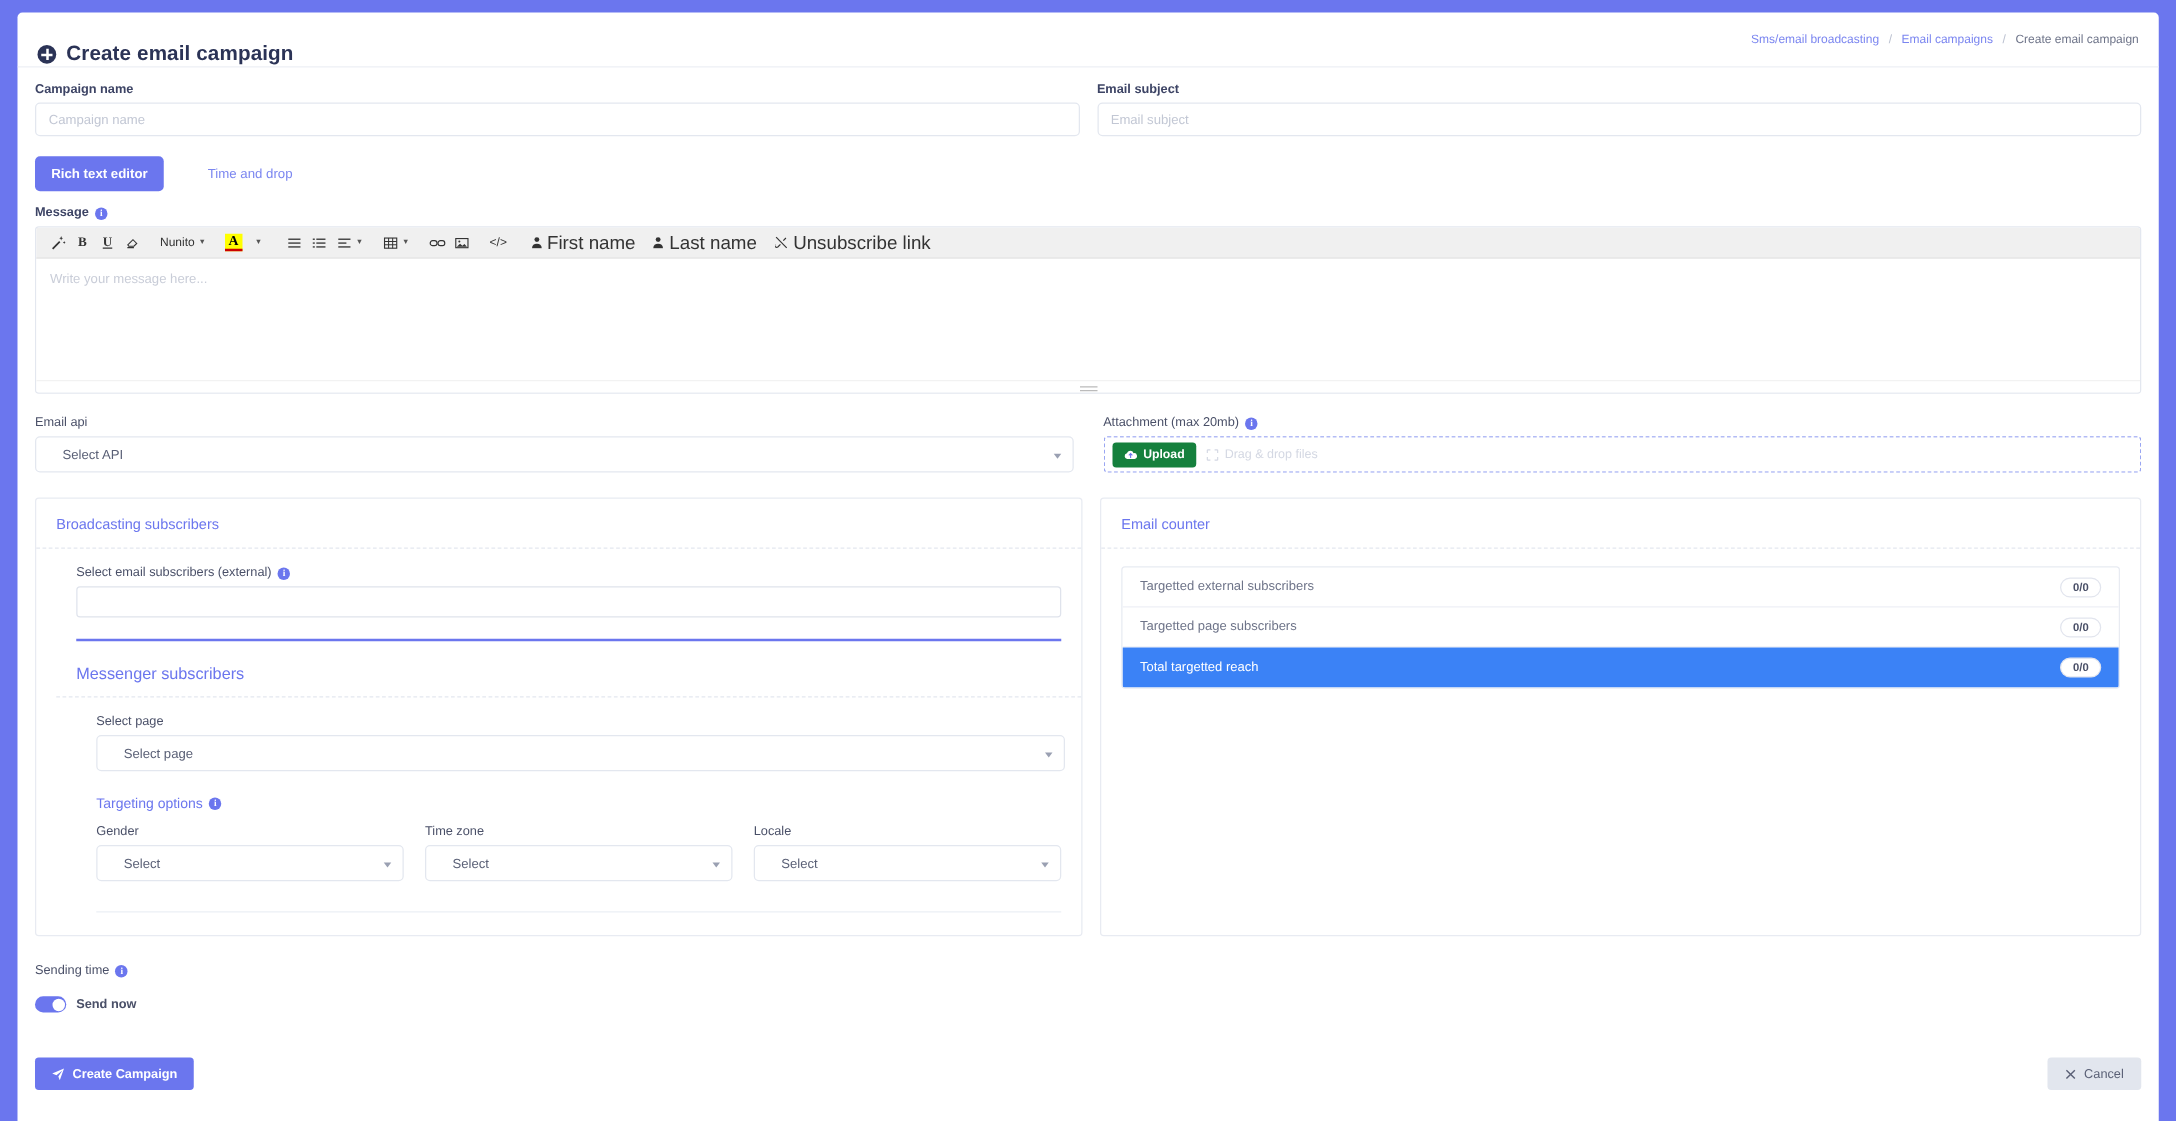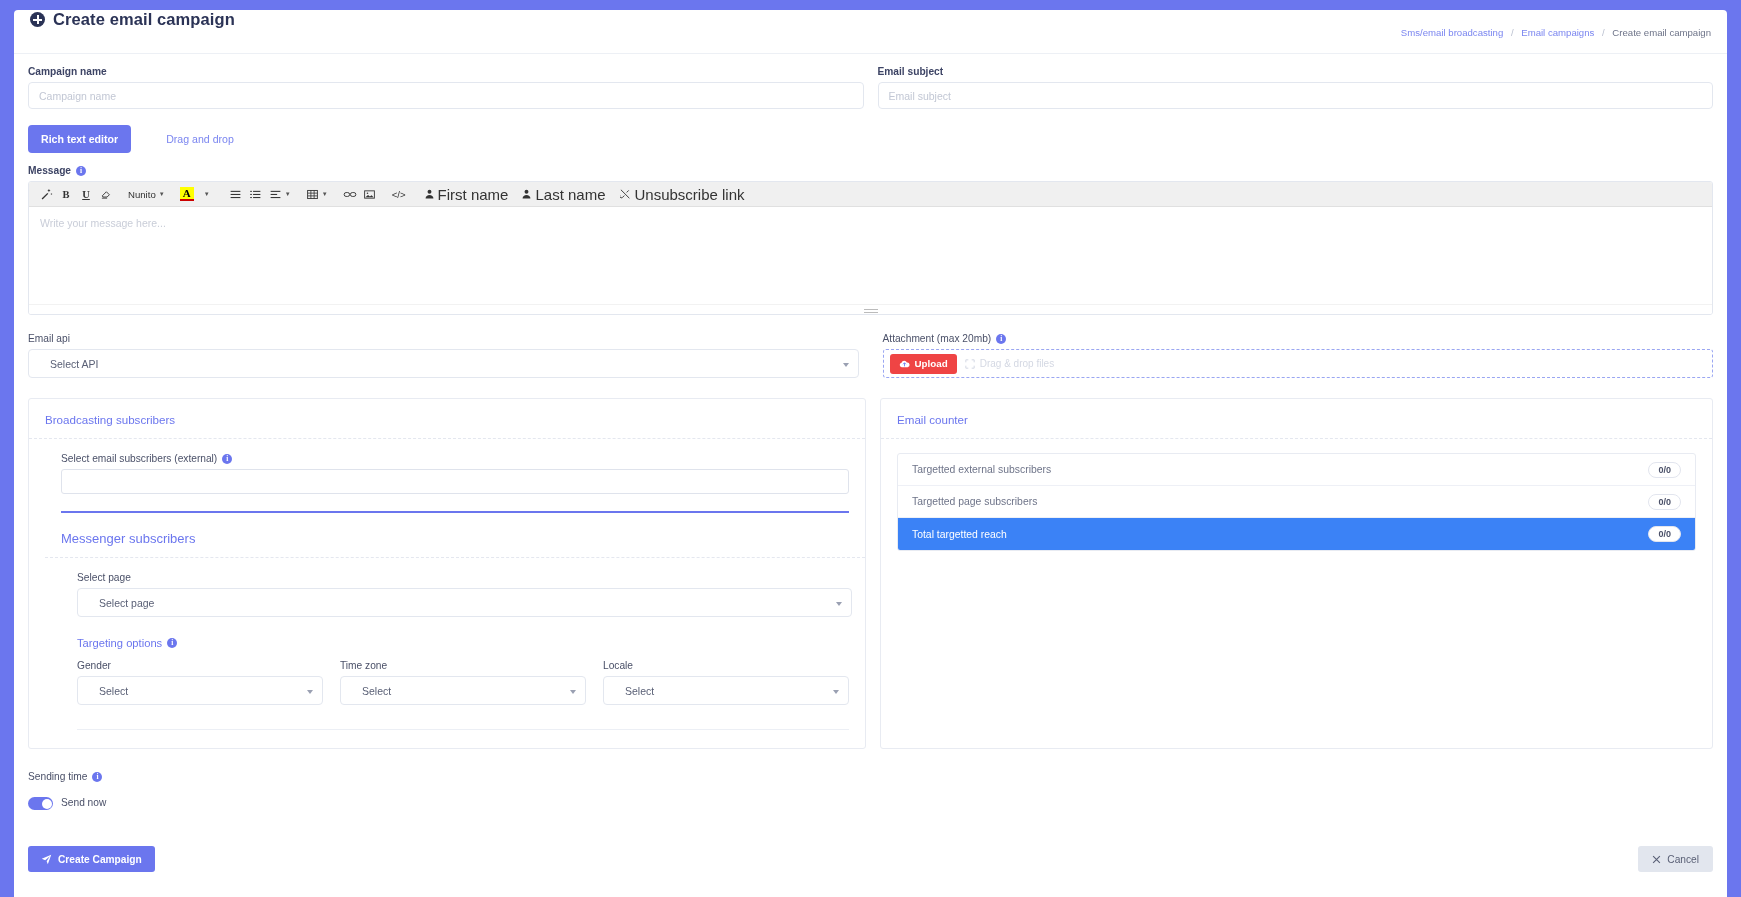--- a/index.html
+++ b/index.html
@@ -15,21 +15,21 @@
     width: 1713px; height: 887px;
     background: #ffffff;
     border-radius: 4px 4px 0 0;
     overflow: hidden;
   }
 
   
   .hdr {
     height: 44px;
     border-bottom: 1px solid #edf0f5;
-    display: flex; align-items: flex-start;
+    display: flex; align-items: flex-end;
     padding: 0 32px 0 16px;
     position: relative;
   }
   .hdr-title {
     display: flex; align-items: center; gap: 8px;
     font-size: 16.5px; font-weight: bold; color: #2b3356;
     letter-spacing: .1px;
   }
   .plus-ico {
     width: 15px; height: 15px; border-radius: 50%;
@@ -145,21 +145,21 @@
     border-left: 3.5px solid transparent;
     border-right: 3.5px solid transparent;
     border-top: 4px solid #9aa0b2;
   }
   .dropzone {
     border: 1px dashed #9aa6f2; border-radius: 3px;
     height: 29px; display: flex; align-items: center;
     padding: 0 6px; gap: 8px; background: #fff;
   }
   .upload-btn {
-    background: #ef4444; color: #fff; border: none; border-radius: 3px;
+    background: #15803d; color: #fff; border: none; border-radius: 3px;
     height: 20px; padding: 0 9px; font-size: 9.8px; font-weight: bold;
     display: inline-flex; align-items: center; gap: 5px; cursor: pointer;
     font-family: "Liberation Sans", sans-serif;
   }
   .dz-txt { font-size: 10px; color: #d4d8e3; display: flex; align-items: center; gap: 5px; }
 
   
   .panels { display: flex; gap: 14px; margin-top: 20px; }
   .panel {
     border: 1px solid #e8ebf2; border-radius: 3px; background: #fff;
@@ -210,21 +210,21 @@
   
   .sending { margin-top: 22px; }
   .toggle {
     width: 25px; height: 13px; border-radius: 7px; background: #6b76ee;
     position: relative; display: inline-block; cursor: pointer; flex: 0 0 auto;
   }
   .toggle:after {
     content: ""; position: absolute; right: 1.5px; top: 1.5px;
     width: 10px; height: 10px; border-radius: 50%; background: #fff;
   }
-  .toggle-row { display: flex; gap: 8px; margin-top: 15px; }
+  .toggle-row { display: flex; align-items: center; gap: 8px; margin-top: 15px; font-weight: bold; }
   .toggle-lbl { font-size: 10.2px; color: #4a5068; }
 
   
   .footer {
     display: flex; align-items: center; justify-content: space-between;
     margin-top: 36px; padding-bottom: 18px;
   }
   .btn-primary {
     background: #6b76ee; color: #fff; border: none; border-radius: 3px;
     height: 26px; padding: 0 13px; font-size: 10.2px; font-weight: bold;
@@ -266,21 +266,21 @@
         <input class="inp" placeholder="Campaign name" style="">
       </div>
       <div class="col">
         <span class="lbl">Email subject</span>
         <input class="inp" placeholder="Email subject" style="">
       </div>
     </div>
 
     <div class="tabs">
       <button class="tab active">Rich text editor</button>
-      <button class="tab">Drag and drop</button>
+      <button class="tab">Time and drop</button>
     </div>
 
     <span class="lbl">
       <span>Message</span>
       <span class="info-ico">i</span>
     </span>
 
     <div class="editor-wrap">
       <div class="toolbar">
         <span class="tb">

